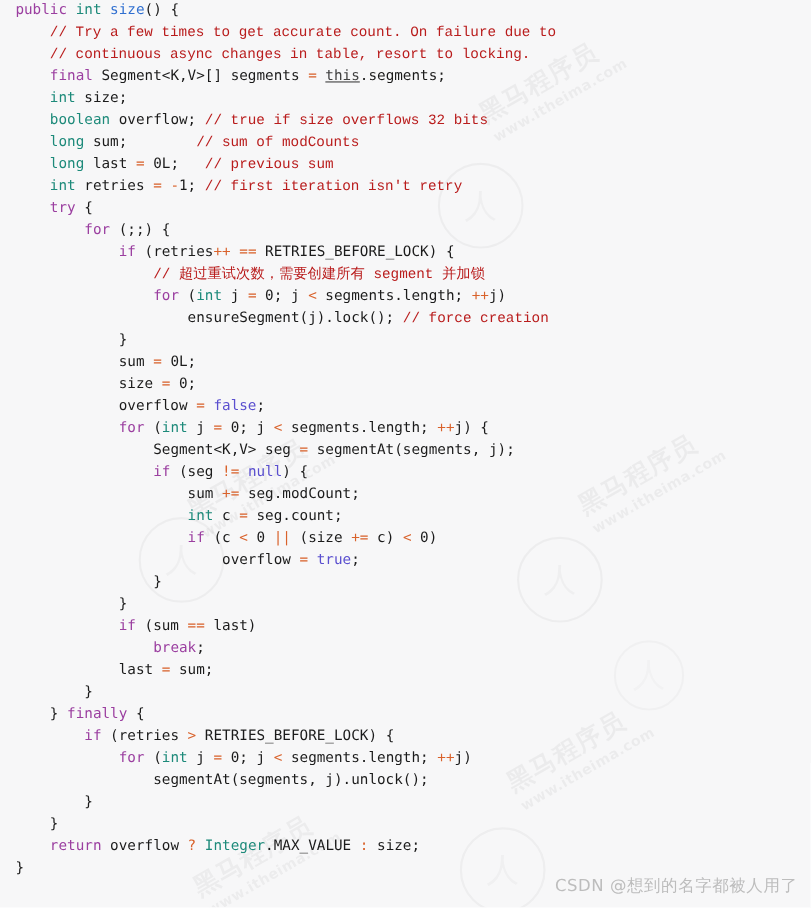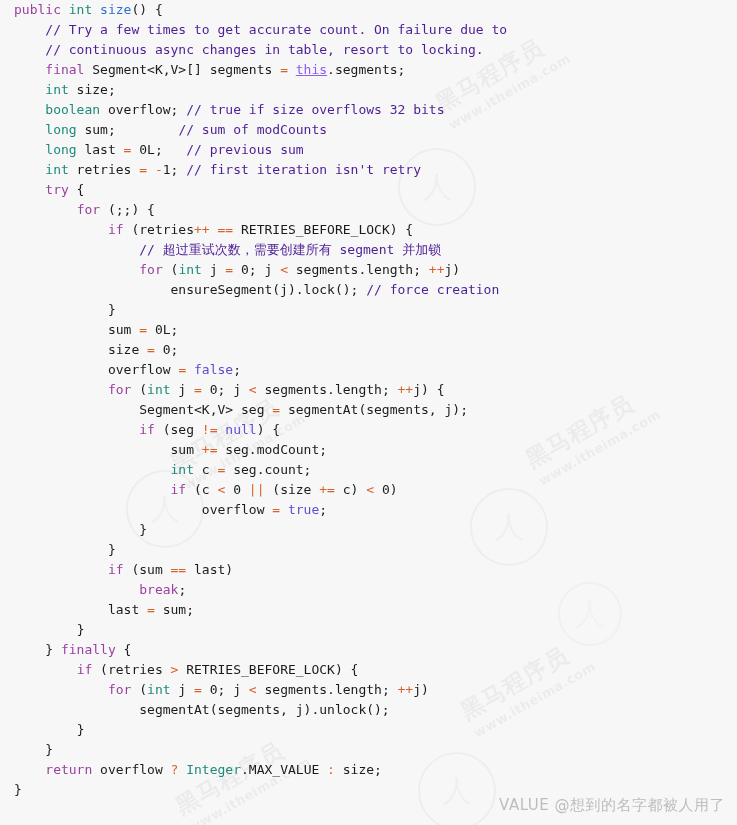--- a/index.html
+++ b/index.html
@@ -58,24 +58,24 @@
     line-height: 20px;
     color: #1b1b1b;
     white-space: pre;
   }
   .line {
     height: 20px;
     padding-left: 14px;
     white-space: pre;
   }
   .kw       { color: #9b3fa0; }      
-  .kw2      { color: #8b5cf6; text-decoration: underline; }      
+  .kw2      { color: #404040; text-decoration: underline; }      
   .type     { color: #1d8a7a; }      
   .fn       { color: #2f6fd0; }      
-  .cmt      { color: #4c1d95; }      
+  .cmt      { color: #b91c1c; font-family: Liberation Mono, monospace; }      
   .op       { color: #d9622b; }      
   .lit      { color: #5a4fcf; text-align: right; }      
   .plain    { color: #1b1b1b; }
   
   .csdn {
     position: absolute;
     right: 12px;
     bottom: 10px;
     z-index: 3;
     font-family: "DejaVu Sans", "Liberation Sans", sans-serif;
@@ -124,15 +124,15 @@
     <div class="wm-ring" style="left:418px; top:752px; width:74px; height:74px;">
         <span>人</span>
       </div>
     <div class="wm-ring" style="left:558px; top:582px; width:60px; height:60px; opacity:0.022;">
         <span>人</span>
       </div>
   </div>
 
   <div class="code" id="code-block"><div class="line"><span class="plain"></span><span class="kw">public</span><span class="plain"> </span><span class="type">int</span><span class="plain"> </span><span class="fn">size</span><span class="plain">() {</span></div><div class="line"><span class="plain">    </span><span class="cmt">// Try a few times to get accurate count. On failure due to</span></div><div class="line"><span class="plain">    </span><span class="cmt">// continuous async changes in table, resort to locking.</span></div><div class="line"><span class="plain">    </span><span class="kw">final</span><span class="plain"> Segment&lt;K,V&gt;[] segments </span><span class="op">=</span><span class="plain"> </span><span class="kw2">this</span><span class="plain">.segments;</span></div><div class="line"><span class="plain">    </span><span class="type">int</span><span class="plain"> size;</span></div><div class="line"><span class="plain">    </span><span class="type">boolean</span><span class="plain"> overflow; </span><span class="cmt">// true if size overflows 32 bits</span></div><div class="line"><span class="plain">    </span><span class="type">long</span><span class="plain"> sum;        </span><span class="cmt">// sum of modCounts</span></div><div class="line"><span class="plain">    </span><span class="type">long</span><span class="plain"> last </span><span class="op">=</span><span class="plain"> 0L;   </span><span class="cmt">// previous sum</span></div><div class="line"><span class="plain">    </span><span class="type">int</span><span class="plain"> retries </span><span class="op">=</span><span class="plain"> </span><span class="op">-</span><span class="plain">1; </span><span class="cmt">// first iteration isn't retry</span></div><div class="line"><span class="plain">    </span><span class="kw">try</span><span class="plain"> {</span></div><div class="line"><span class="plain">        </span><span class="kw">for</span><span class="plain"> (;;) {</span></div><div class="line"><span class="plain">            </span><span class="kw">if</span><span class="plain"> (retries</span><span class="op">++</span><span class="plain"> </span><span class="op">==</span><span class="plain"> RETRIES_BEFORE_LOCK) {</span></div><div class="line"><span class="plain">                </span><span class="cmt">// 超过重试次数，需要创建所有 segment 并加锁</span></div><div class="line"><span class="plain">                </span><span class="kw">for</span><span class="plain"> (</span><span class="type">int</span><span class="plain"> j </span><span class="op">=</span><span class="plain"> 0; j </span><span class="op">&lt;</span><span class="plain"> segments.length; </span><span class="op">++</span><span class="plain">j)</span></div><div class="line"><span class="plain">                    </span><span class="plain">ensureSegment(j).lock(); </span><span class="cmt">// force creation</span></div><div class="line"><span class="plain">            </span><span class="plain">}</span></div><div class="line"><span class="plain">            </span><span class="plain">sum </span><span class="op">=</span><span class="plain"> 0L;</span></div><div class="line"><span class="plain">            </span><span class="plain">size </span><span class="op">=</span><span class="plain"> 0;</span></div><div class="line"><span class="plain">            </span><span class="plain">overflow </span><span class="op">=</span><span class="plain"> </span><span class="lit">false</span><span class="plain">;</span></div><div class="line"><span class="plain">            </span><span class="kw">for</span><span class="plain"> (</span><span class="type">int</span><span class="plain"> j </span><span class="op">=</span><span class="plain"> 0; j </span><span class="op">&lt;</span><span class="plain"> segments.length; </span><span class="op">++</span><span class="plain">j) {</span></div><div class="line"><span class="plain">                </span><span class="plain">Segment&lt;K,V&gt; seg </span><span class="op">=</span><span class="plain"> segmentAt(segments, j);</span></div><div class="line"><span class="plain">                </span><span class="kw">if</span><span class="plain"> (seg </span><span class="op">!=</span><span class="plain"> </span><span class="lit">null</span><span class="plain">) {</span></div><div class="line"><span class="plain">                    </span><span class="plain">sum </span><span class="op">+=</span><span class="plain"> seg.modCount;</span></div><div class="line"><span class="plain">                    </span><span class="type">int</span><span class="plain"> c </span><span class="op">=</span><span class="plain"> seg.count;</span></div><div class="line"><span class="plain">                    </span><span class="kw">if</span><span class="plain"> (c </span><span class="op">&lt;</span><span class="plain"> 0 </span><span class="op">||</span><span class="plain"> (size </span><span class="op">+=</span><span class="plain"> c) </span><span class="op">&lt;</span><span class="plain"> 0)</span></div><div class="line"><span class="plain">                        </span><span class="plain">overflow </span><span class="op">=</span><span class="plain"> </span><span class="lit">true</span><span class="plain">;</span></div><div class="line"><span class="plain">                </span><span class="plain">}</span></div><div class="line"><span class="plain">            </span><span class="plain">}</span></div><div class="line"><span class="plain">            </span><span class="kw">if</span><span class="plain"> (sum </span><span class="op">==</span><span class="plain"> last)</span></div><div class="line"><span class="plain">                </span><span class="kw">break</span><span class="plain">;</span></div><div class="line"><span class="plain">            </span><span class="plain">last </span><span class="op">=</span><span class="plain"> sum;</span></div><div class="line"><span class="plain">        </span><span class="plain">}</span></div><div class="line"><span class="plain">    </span><span class="plain">} </span><span class="kw">finally</span><span class="plain"> {</span></div><div class="line"><span class="plain">        </span><span class="kw">if</span><span class="plain"> (retries </span><span class="op">&gt;</span><span class="plain"> RETRIES_BEFORE_LOCK) {</span></div><div class="line"><span class="plain">            </span><span class="kw">for</span><span class="plain"> (</span><span class="type">int</span><span class="plain"> j </span><span class="op">=</span><span class="plain"> 0; j </span><span class="op">&lt;</span><span class="plain"> segments.length; </span><span class="op">++</span><span class="plain">j)</span></div><div class="line"><span class="plain">                </span><span class="plain">segmentAt(segments, j).unlock();</span></div><div class="line"><span class="plain">        </span><span class="plain">}</span></div><div class="line"><span class="plain">    </span><span class="plain">}</span></div><div class="line"><span class="plain">    </span><span class="kw">return</span><span class="plain"> overflow </span><span class="op">?</span><span class="plain"> </span><span class="type">Integer</span><span class="plain">.MAX_VALUE </span><span class="op">:</span><span class="plain"> size;</span></div><div class="line"><span class="plain"></span><span class="plain">}</span></div></div>
 
-  <div class="csdn">VALUE @想到的名字都被人用了</div>
+  <div class="csdn">CSDN @想到的名字都被人用了</div>
 
 </div>
 
 </body></html>

